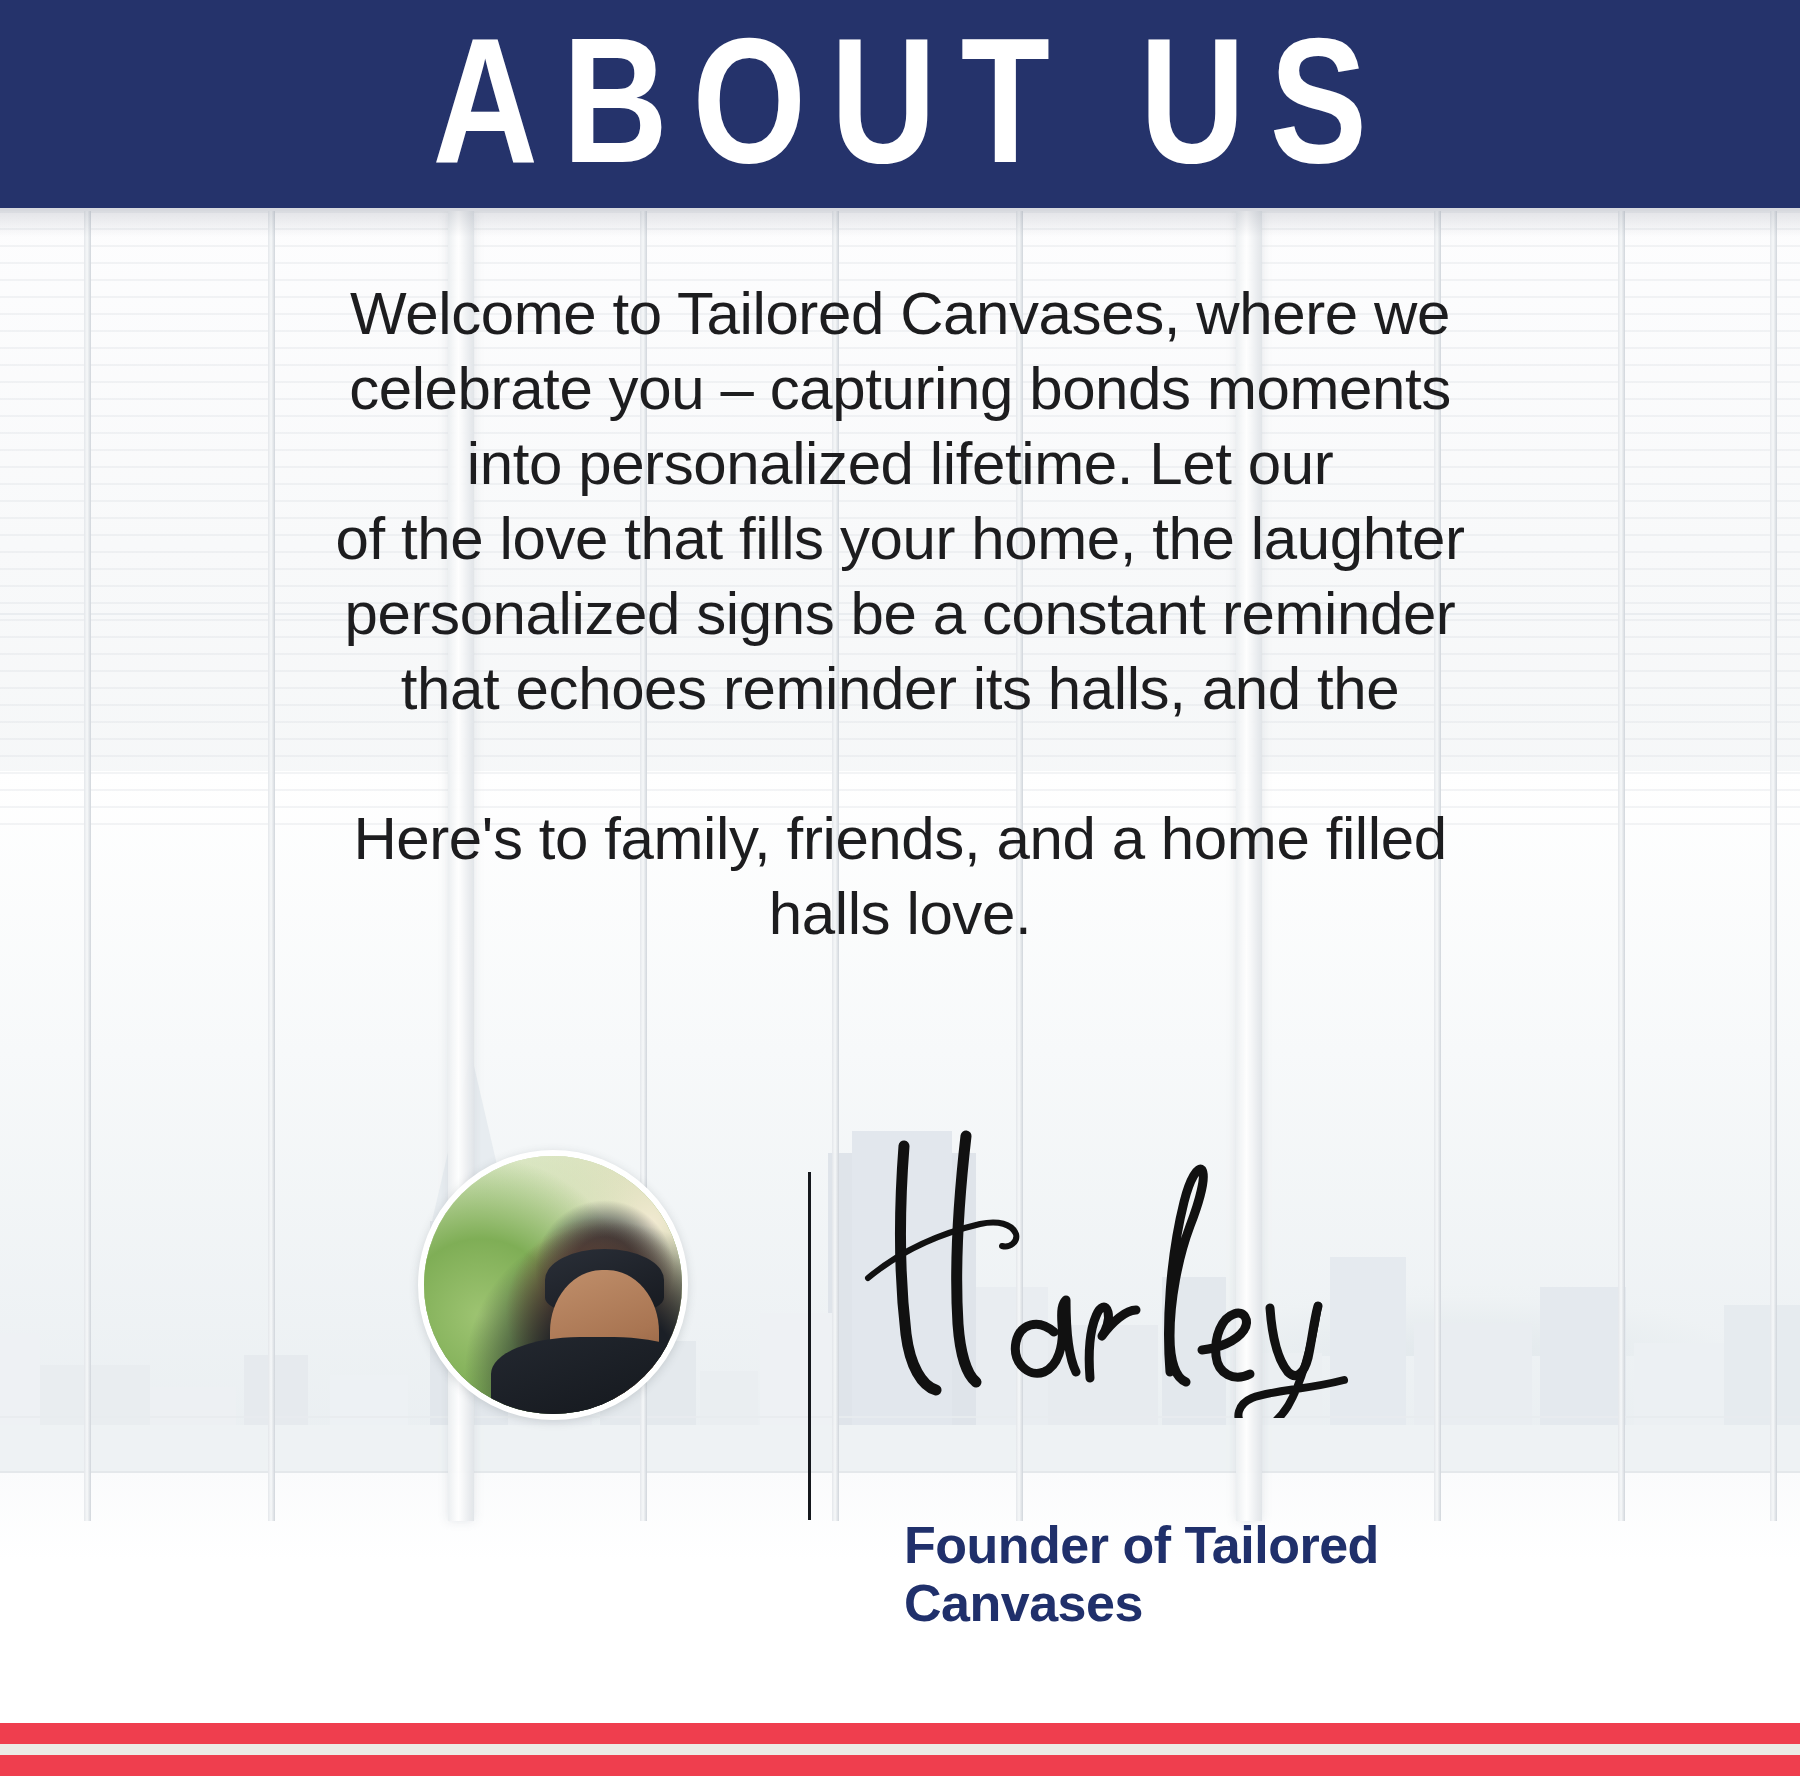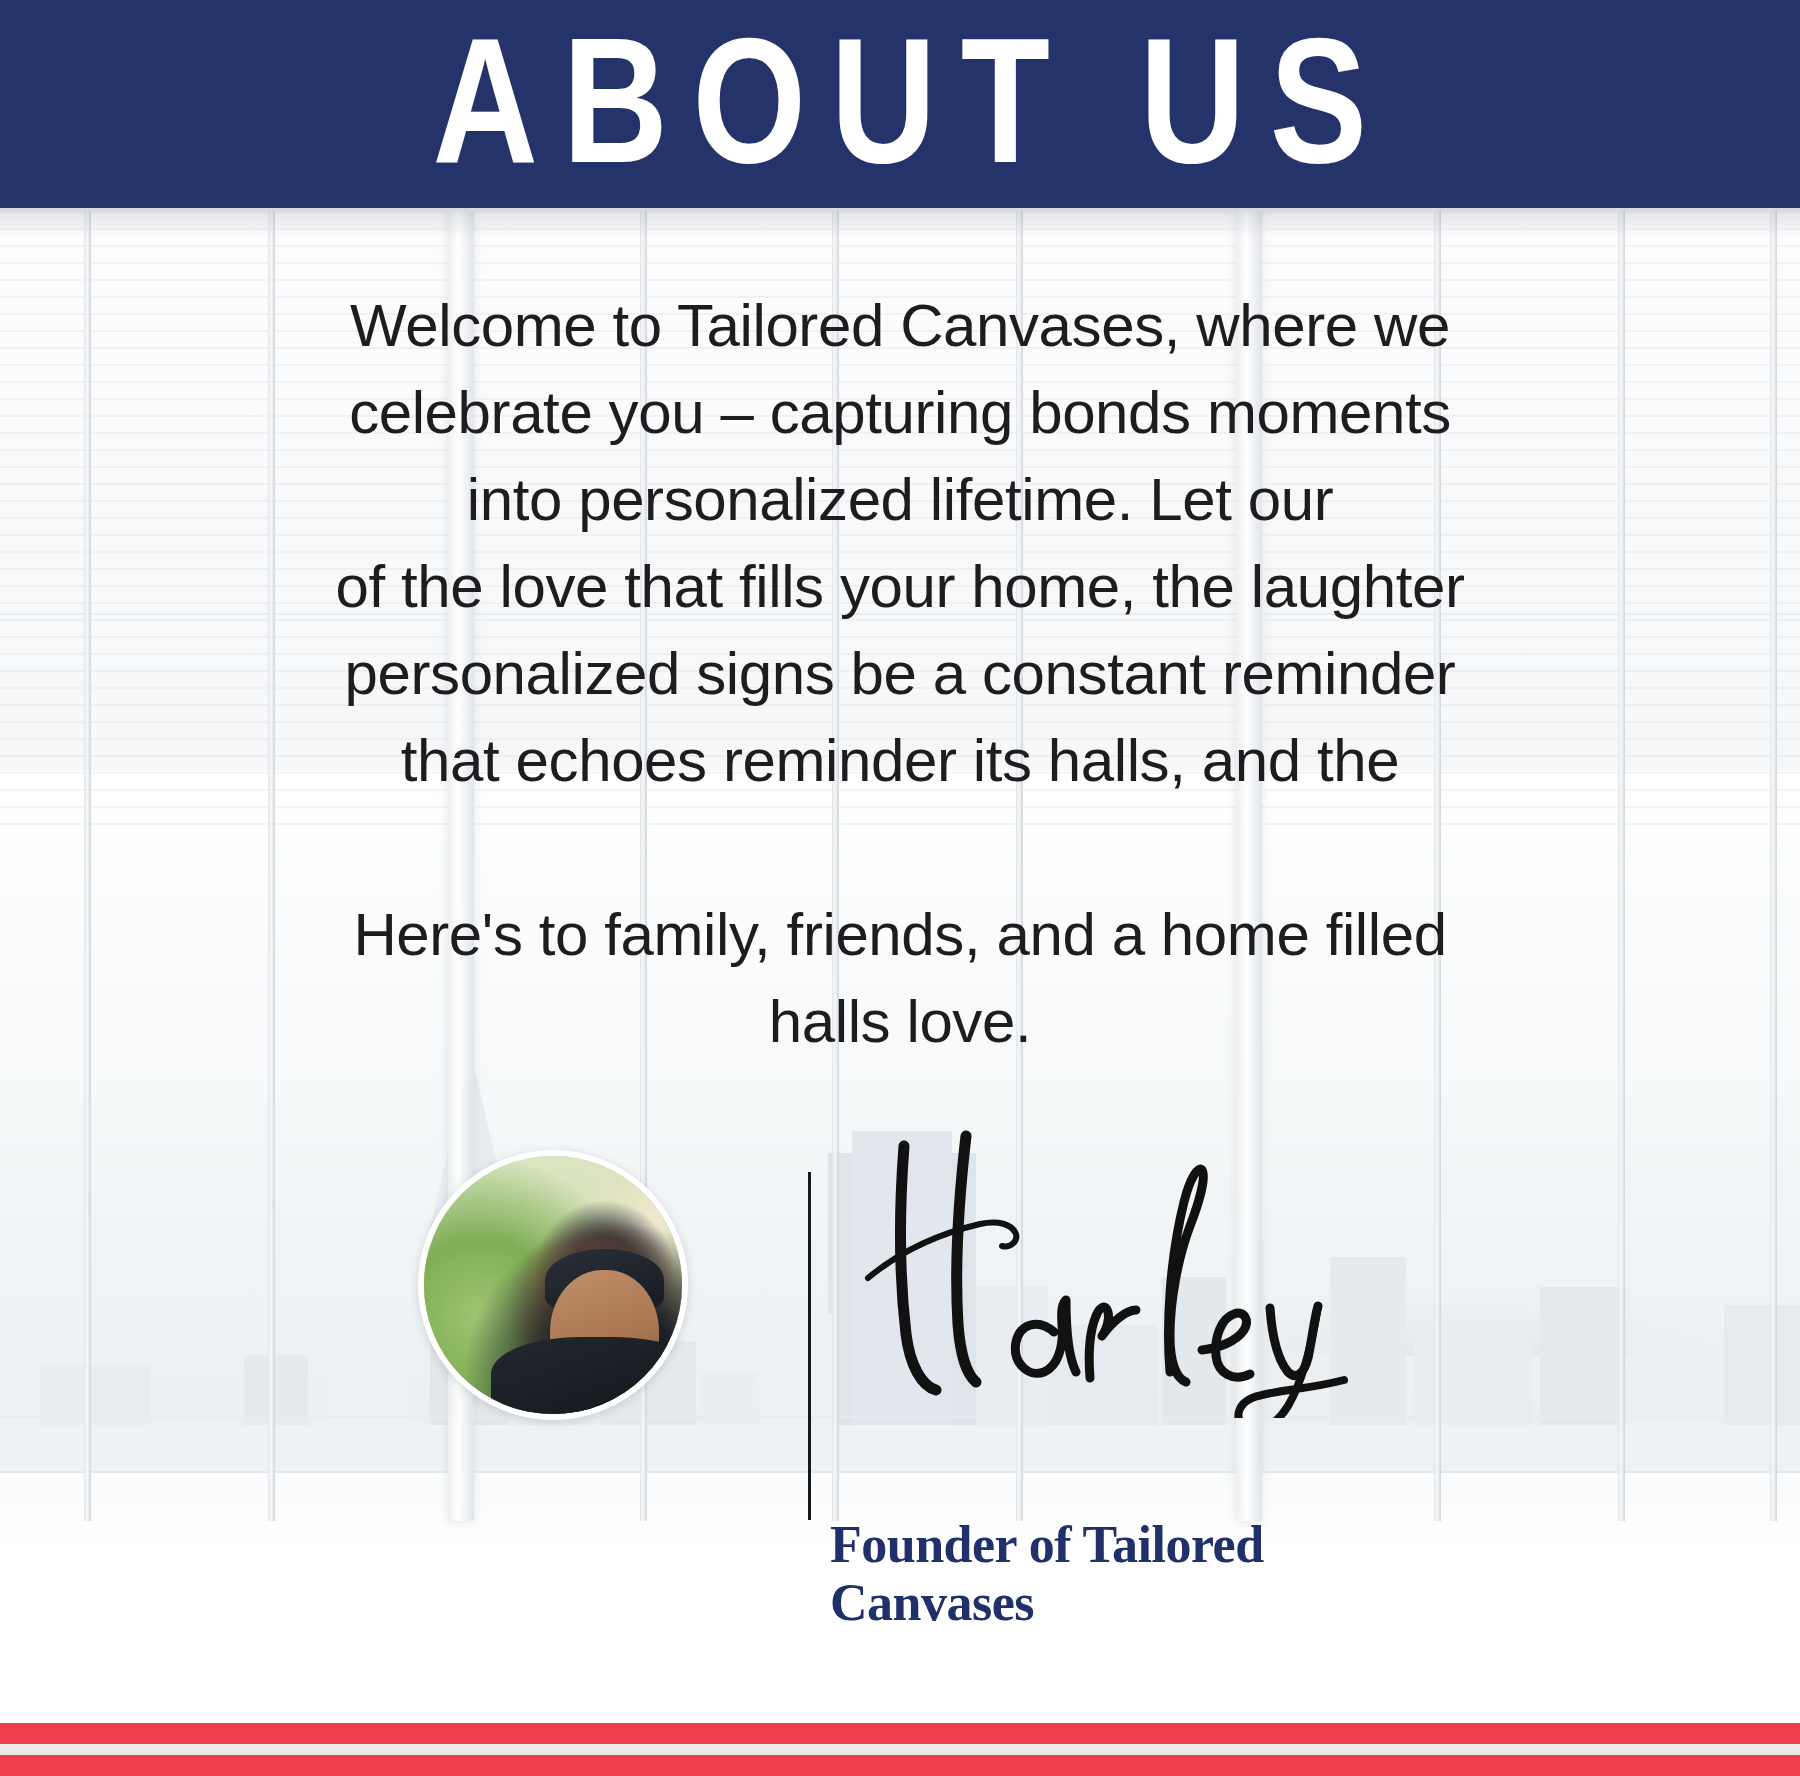--- a/index.html
+++ b/index.html
@@ -129,21 +129,21 @@
     width:1330px;
     z-index:20;
     text-align:center;
     color:#1d1d1f;
     font-family:"Liberation Sans Narrow","Liberation Sans",sans-serif;
     font-size:60px;
     line-height:75px;
     font-weight:400;
     letter-spacing:-0.4px;
   }
-  .copy p{margin:12px;}
+  .copy p{margin:0;}
   .copy .gap{height:75px;}
   .avatar{
     position:absolute;
     left:418px; top:1150px;
     width:270px; height:270px;
     border-radius:50%;
     overflow:hidden;
     border:6px solid #ffffff;
     box-sizing:border-box;
     box-shadow:0 2px 10px rgba(60,70,80,.18);
@@ -195,25 +195,25 @@
     position:absolute;
     left:840px; top:1128px;
     width:640px;
     height:290px;
     z-index:28;
   }
   .signature svg{display:block;width:100%;height:100%;}
 
   .sig-role{
     position:absolute;
-    left:830px; top:1516px;
+    left:904px; top:1516px;
     width:640px;
     z-index:29;
     color:#20306b;
-    font-family:Liberation Serif, serif;
+    font-family:Liberation Sans, sans-serif;
     font-weight:700;
     font-size:52px;
     line-height:58px;
     letter-spacing:-0.5px;
   }
   .sig-role span{display:block;}
 
   
   .bar-gap{
     position:absolute;left:0;top:1723px;width:1800px;height:53px;

